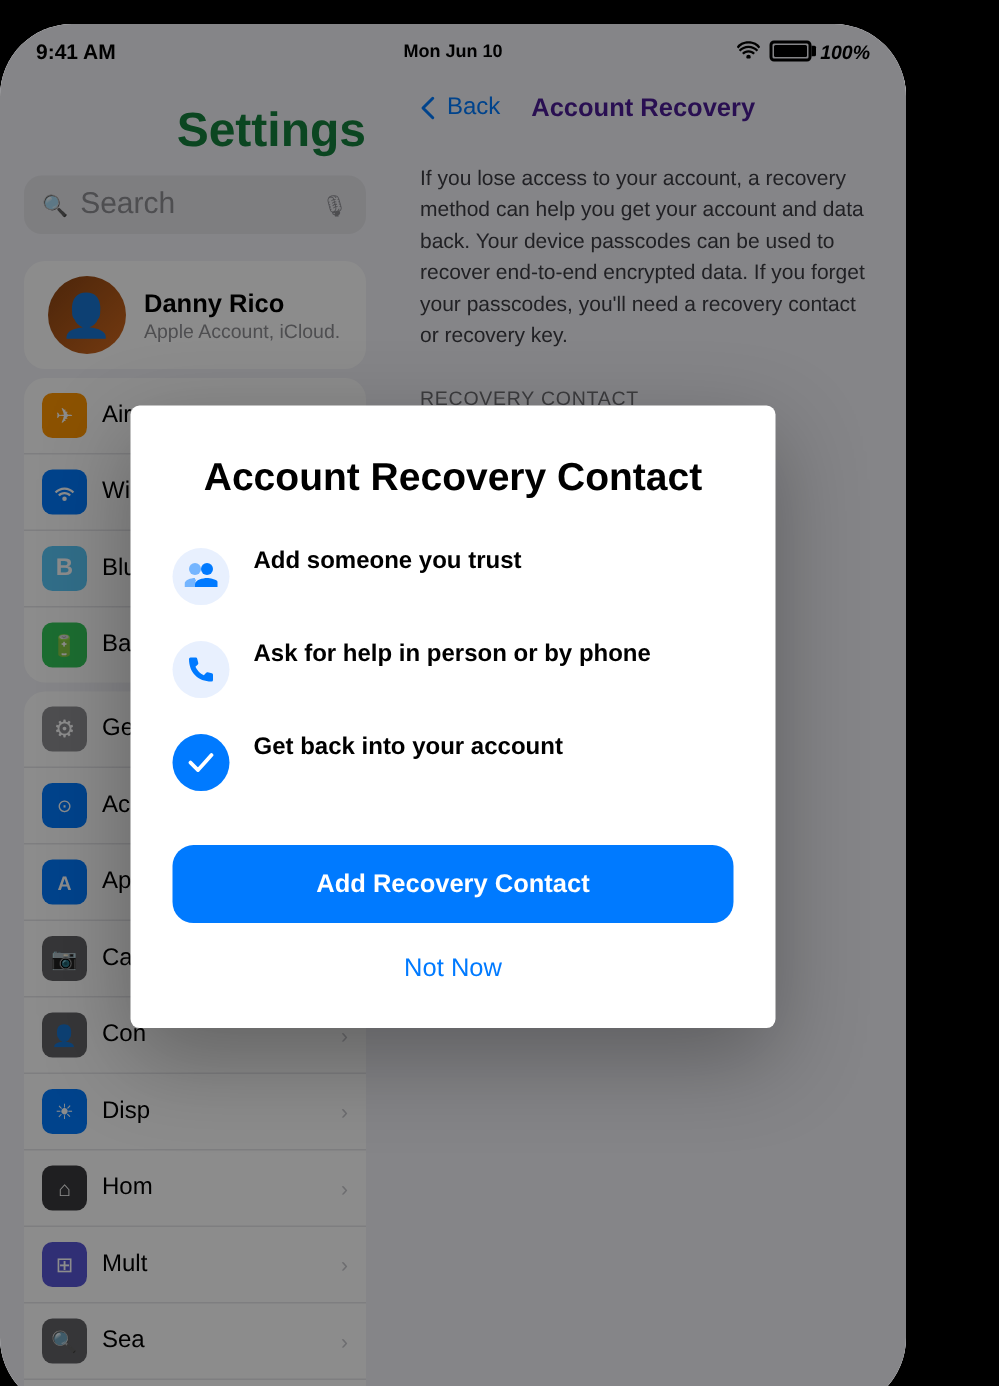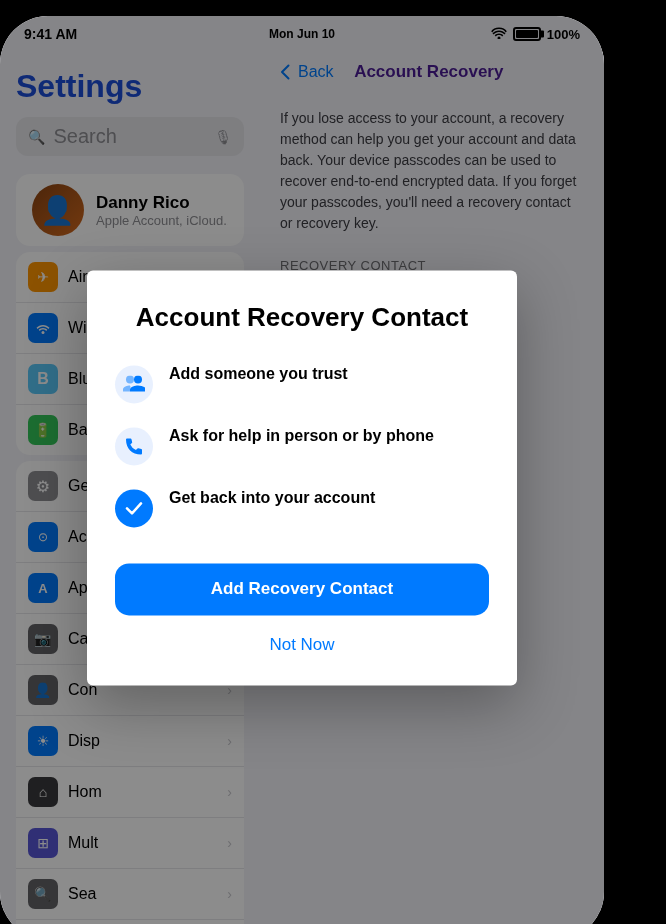--- a/index.html
+++ b/index.html
@@ -103,22 +103,23 @@
       flex-shrink: 0;
     }
 
     .settings-header {
       padding: 16px 16px 8px;
     }
 
     .settings-title {
       font-size: 32px;
       font-weight: 700;
-      color: #1d4ed8;
+      color: #15803d;
       margin-bottom: 12px;
+      text-align: right;
     }
 
     .search-bar {
       background: #e5e5ea;
       border-radius: 12px;
       display: flex;
       align-items: center;
       padding: 8px 12px;
       gap: 8px;
     }
@@ -424,21 +425,21 @@
         <svg width="16" height="12" viewBox="0 0 16 12" fill="none">
           <path d="M8 9.5a1.5 1.5 0 100 3 1.5 1.5 0 000-3z" fill="#000"></path>
           <path d="M8 6.5C6.3 6.5 4.8 7.2 3.7 8.3l1.1 1.1C5.7 8.5 6.8 8 8 8s2.3.5 3.2 1.4l1.1-1.1C11.2 7.2 9.7 6.5 8 6.5z" fill="#000"></path>
           <path d="M8 3.5C5.4 3.5 3.1 4.6 1.5 6.3l1.1 1.1C4 5.9 5.9 5 8 5s4 .9 5.4 2.4l1.1-1.1C12.9 4.6 10.6 3.5 8 3.5z" fill="#000"></path>
           <path d="M8 .5C4.5.5 1.4 2 .2 4.3l1.1 1.1C2.6 3.2 5.1 2 8 2s5.4 1.2 6.7 3.4l1.1-1.1C14.6 2 11.5.5 8 .5z" fill="#000"></path>
         </svg>
       </span>
       <div class="battery-icon">
         <div class="battery-fill"></div>
       </div>
-      <span style="font-size:13px; font-weight:600;">100%</span>
+      <span style="font-size:13px; font-weight:600;font-style:italic;">100%</span>
     </div>
   </div>
 
   <div class="main-layout">
 
     <div class="settings-panel">
       <div class="settings-header">
         <div class="settings-title">Settings</div>
         <div class="search-bar">
           <span class="search-icon-wrap">🔍</span>

